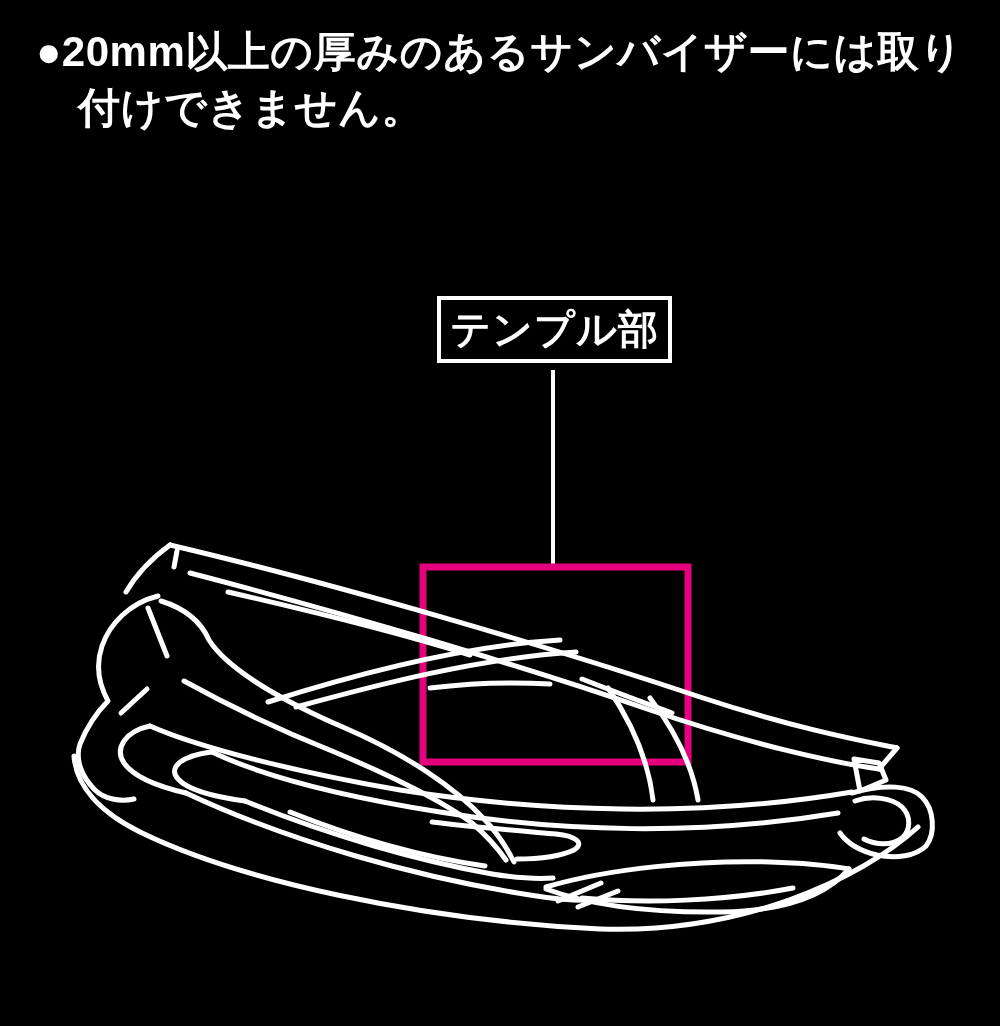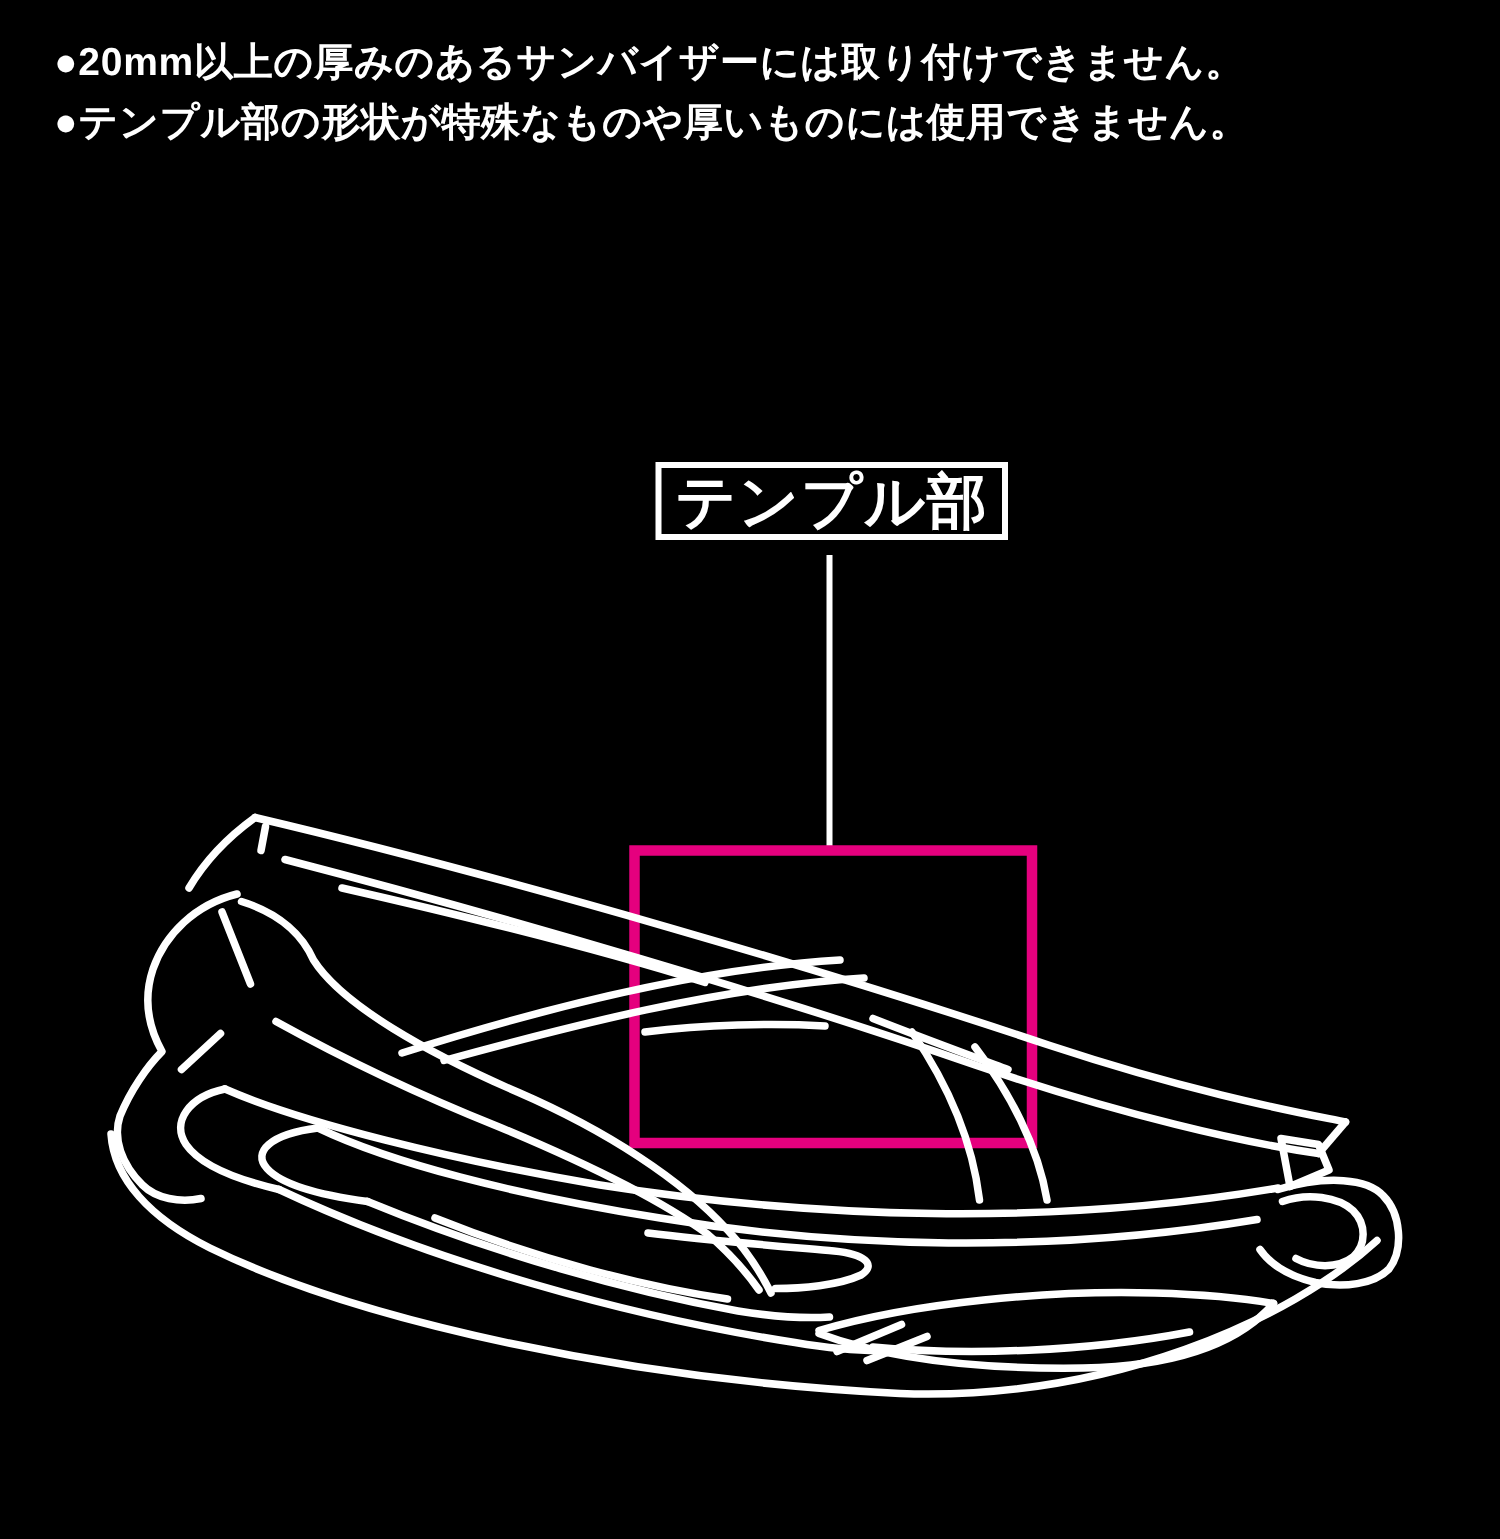--- a/index.html
+++ b/index.html
@@ -11,55 +11,53 @@
     font-family:"Liberation Sans","DejaVu Sans",sans-serif;
   }
   .notes{
     position:absolute;
     left:36px;top:24px;
     width:940px;
     color:#fff;
   }
   .note{
     margin:0 0 5px 0;
-    font-size:26px;
+    font-size:42px;
     font-weight:bold;
     line-height:1.33;
     letter-spacing:0.5px;
     padding-left:1em;
     text-indent:-1em;
   }
   .callout-box{
     position:absolute;
     left:437px;top:296px;
-    width:235px;height:52px;
+    width:235px;height:67px;
     border:4px solid #fff;
     box-sizing:border-box;
     display:flex;align-items:center;justify-content:center;
     color:#fff;
     font-size:40px;
     font-weight:bold;
     letter-spacing:1px;
-    margin-top:12px;
   }
   svg.art{
     position:absolute;
     left:0;top:0;
   }
   .stroke-w{
     fill:none;stroke:#fff;stroke-width:5;
     stroke-linecap:round;stroke-linejoin:round;
   }
 </style>
 </head>
 <body>
 
 <div class="notes">
   <p class="note">●20mm以上の厚みのあるサンバイザーには取り付けできません。</p>
-  <p class="note">●テンプル部の形状が特殊なものや厚いものには使用できません。</p>
 </div>
 
 <div class="callout-box">
   <span>テンプル部</span>
 </div>
 
 <svg class="art" width="1000" height="1026" viewBox="0 0 1000 1026">
 
   <line x1="553" y1="370" x2="553" y2="566" stroke="#fff" stroke-width="4"></line>
 

